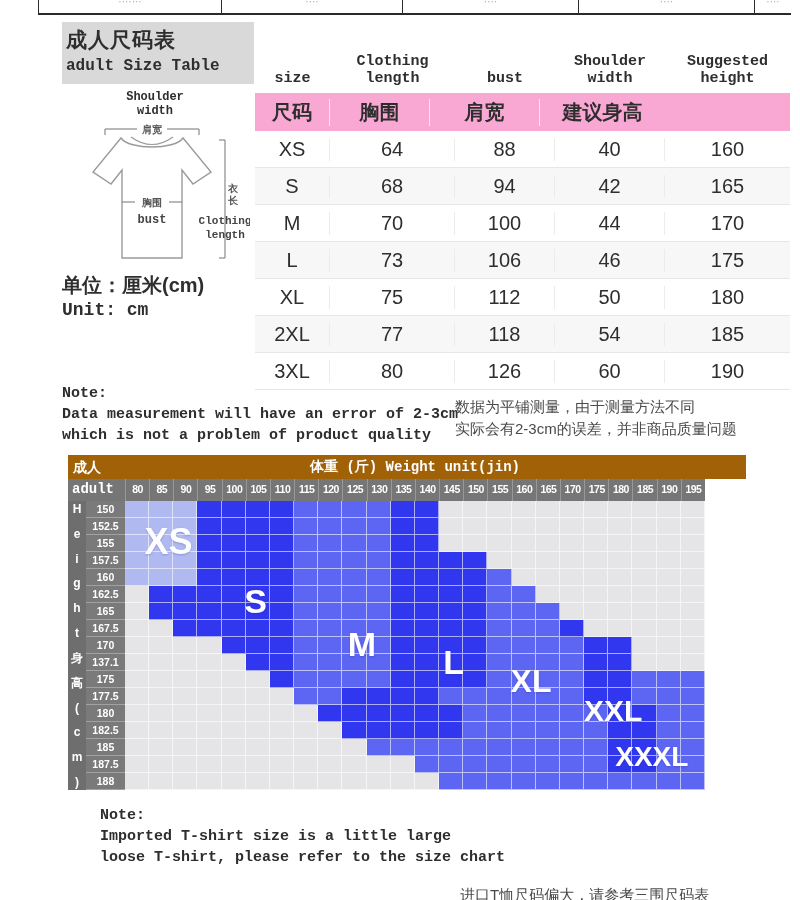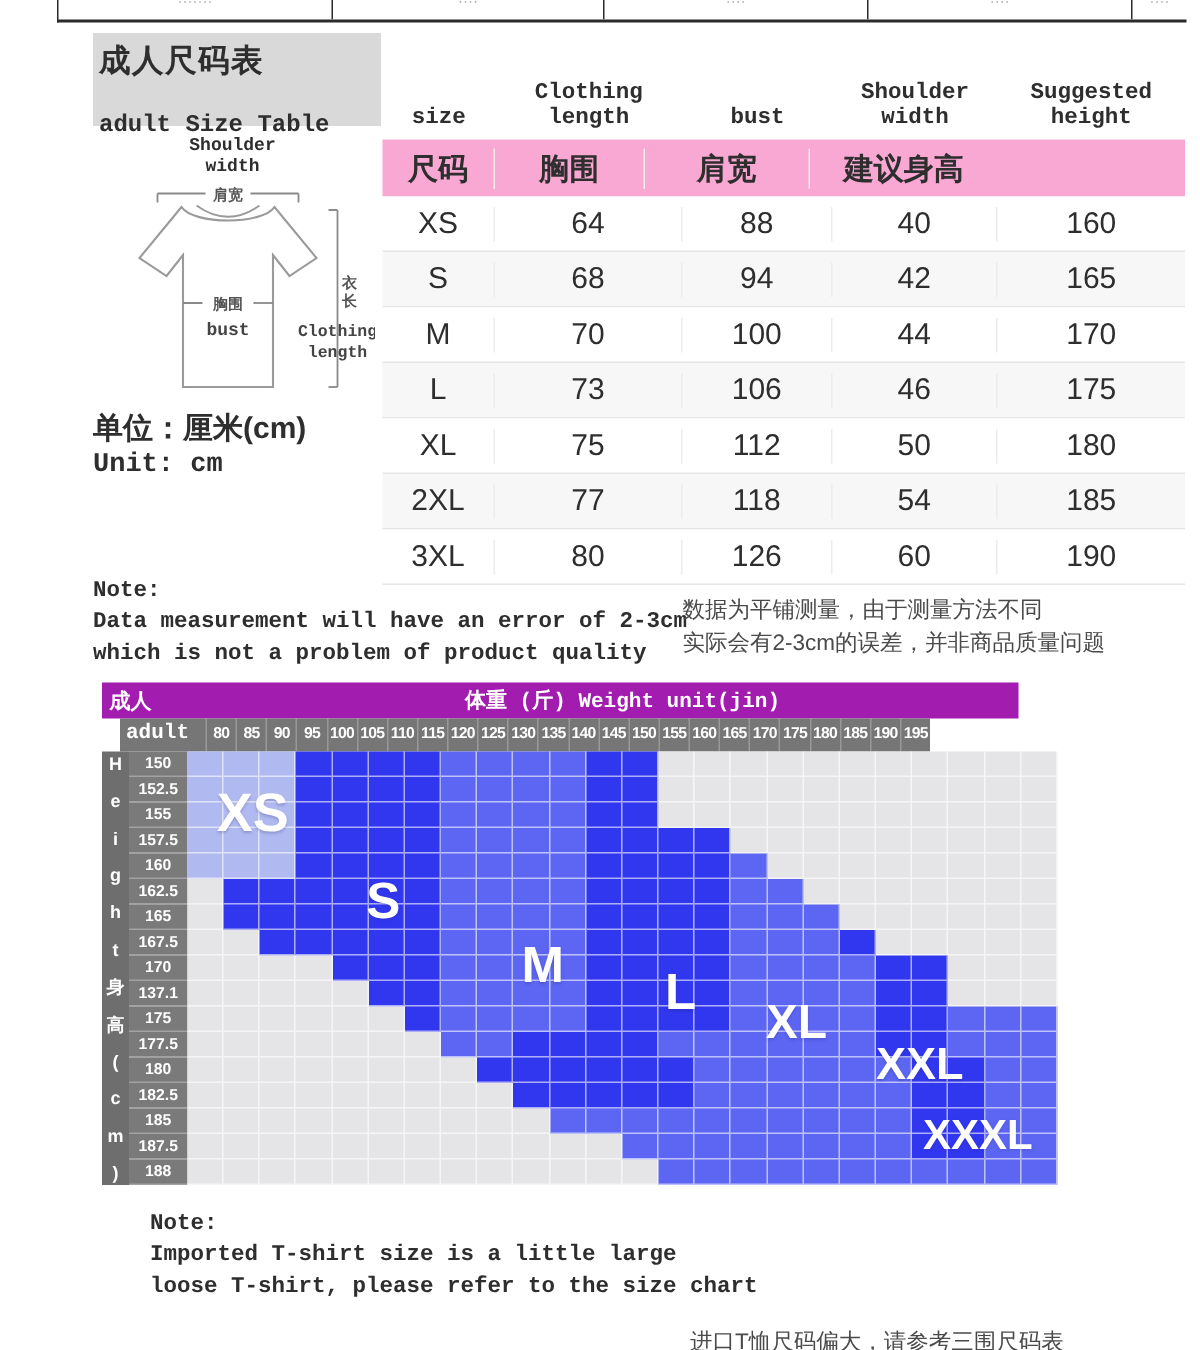--- a/index.html
+++ b/index.html
@@ -13,21 +13,21 @@
   .tc-cell{border-right:1.5px solid #2a2a2a;color:#a8a8a8;font-size:10px;line-height:4px;
            text-align:center;overflow:hidden;}
   .tc-cell:nth-child(1){width:182px;} .tc-cell:nth-child(2){width:180px;}
   .tc-cell:nth-child(3){width:175px;} .tc-cell:nth-child(4){width:175px;}
   .tc-cell:nth-child(5){flex:1;border-right:none;}
 
   
   .title-box{position:absolute;left:62px;top:22px;width:192px;height:62px;background:#d9d9d9;
              padding:4px 0 0 4px;box-sizing:border-box;}
   .title-cn{font-size:21px;font-weight:bold;letter-spacing:1px;}
-  .title-en{font-size:16px;font-weight:bold;margin-top:20px;}
+  .title-en{font-size:16px;font-weight:bold;margin-top:3px;}
 
   
   .diagram{position:absolute;left:55px;top:90px;width:200px;height:180px;}
   .shoulder-lbl{position:absolute;left:0;top:0;width:200px;text-align:center;
                 font-size:12px;font-weight:bold;line-height:14px;white-space:pre-line;}
   .diagram svg{position:absolute;left:10px;top:30px;}
   .unit-cn{position:absolute;left:62px;top:272px;font-size:20px;font-weight:bold;}
   .unit-en{position:absolute;left:62px;top:300px;font-size:18px;font-weight:bold;}
 
   
@@ -45,25 +45,25 @@
   .st-head-en .line{display:block;}
 
   
   .note-en{position:absolute;font-family:"Liberation Mono","DejaVu Sans Mono",monospace;
            font-weight:bold;font-size:15px;line-height:21px;white-space:pre-line;}
   .note-cn{position:absolute;font-size:15px;line-height:22px;color:#4a4a4a;text-align:left;
            white-space:pre-line;}
 
   
   .heatmap{position:absolute;left:68px;top:455px;width:637px;height:335px;}
-  .hm-head1{position:absolute;left:0;top:0;width:611px;height:24px;background:#a21caf;}
+  .hm-head1{position:absolute;left:0;top:0;width:678px;height:24px;background:#a16207;}
   .hm-corner-cn{position:absolute;left:5px;top:4px;color:#fff;font-size:14px;font-weight:bold;}
   .hm-title{position:absolute;left:57px;top:3px;width:580px;text-align:center;color:#fff;
             font-size:14px;font-weight:bold;font-family:"Liberation Mono","DejaVu Sans Mono",monospace;}
-  .hm-head2{position:absolute;left:12px;top:24px;width:540px;height:22px;background:#767676;display:flex;}
+  .hm-head2{position:absolute;left:0;top:24px;width:637px;height:22px;background:#767676;display:flex;}
   .hm-corner-en{width:57px;color:#fff;font-size:14px;font-weight:bold;line-height:20px;
                 padding-left:4px;box-sizing:border-box;
                 font-family:"Liberation Mono","DejaVu Sans Mono",monospace;}
   .hm-weights{flex:1;display:grid;grid-template-columns:repeat(24,1fr);}
   .hm-wcell{color:#fff;font-size:10.5px;font-weight:bold;text-align:center;line-height:20px;
             letter-spacing:-0.5px;border-left:1px solid rgba(255,255,255,0.25);overflow:hidden;}
   .hm-body{position:absolute;left:0;top:46px;width:637px;height:289px;display:flex;}
   .hm-yaxis{width:18px;background:#6e6e6e;display:flex;flex-direction:column;
             justify-content:space-between;align-items:center;padding:2px 0;box-sizing:border-box;}
   .hm-yaxis span{color:#fff;font-size:12px;font-weight:bold;line-height:12px;}

